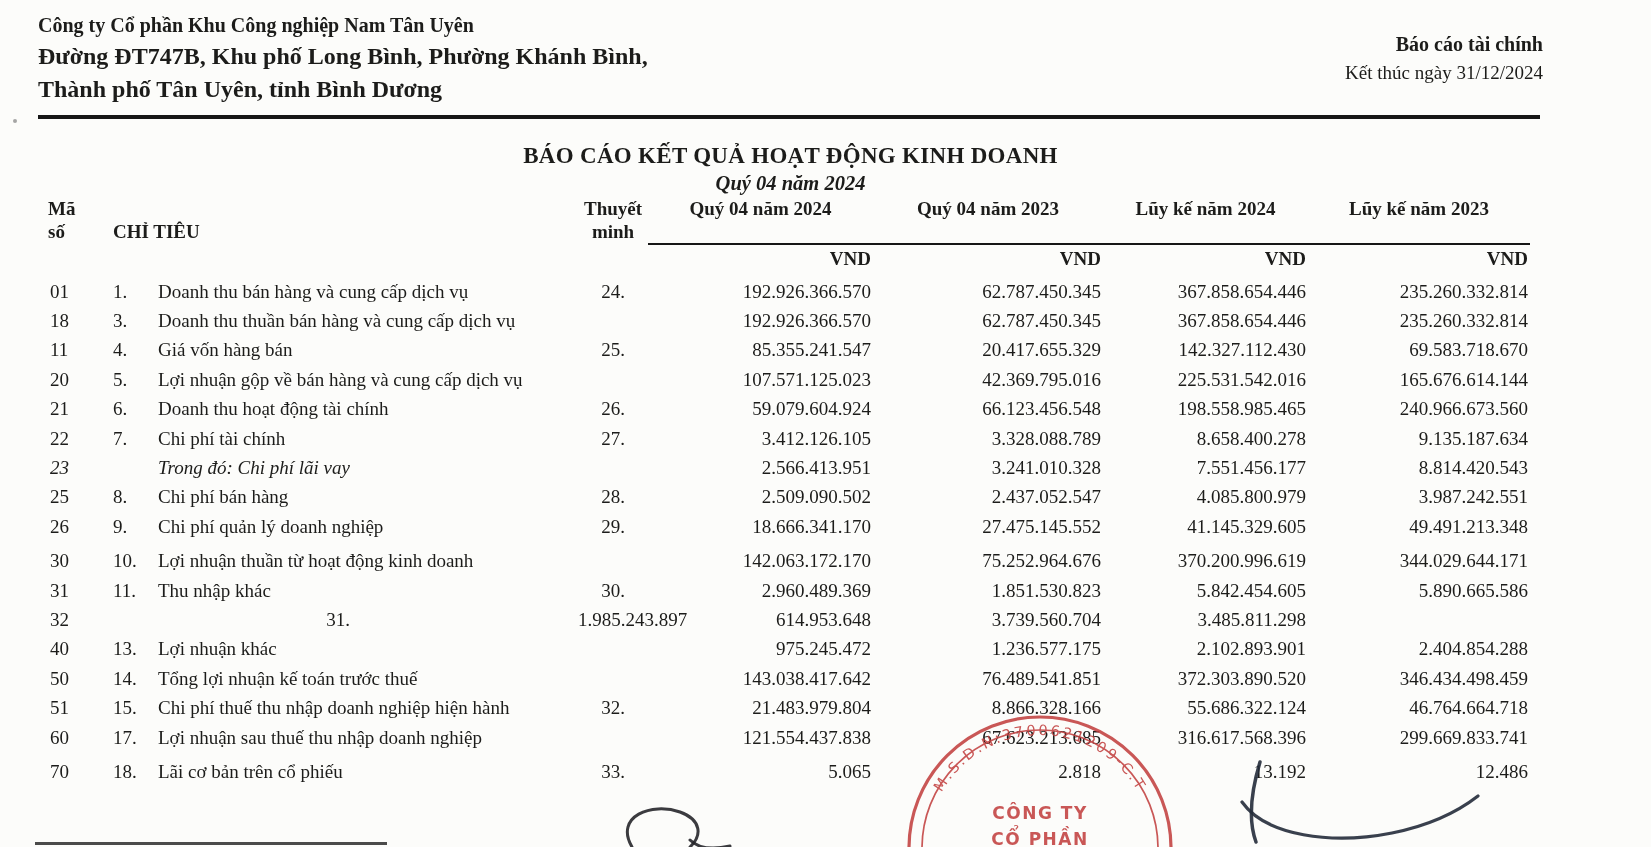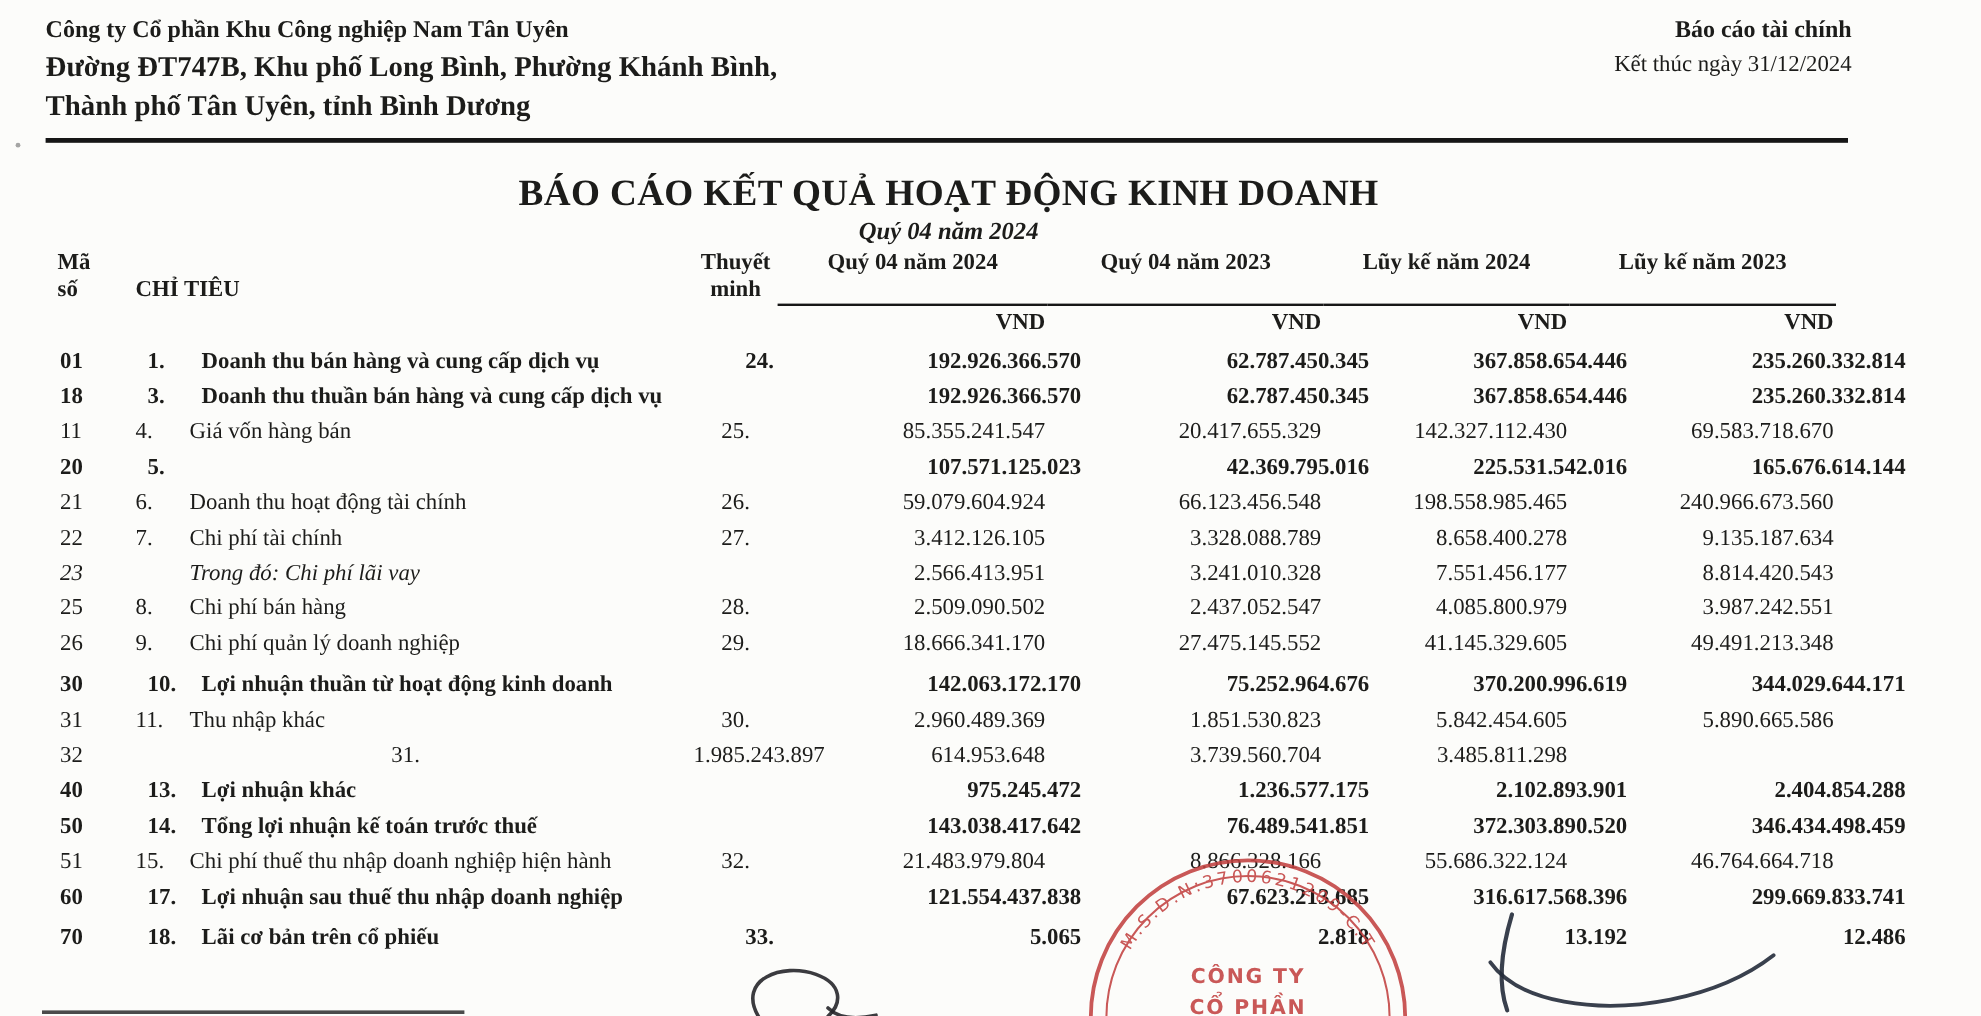--- a/index.html
+++ b/index.html
@@ -3,45 +3,45 @@
 <meta charset="utf-8">
 <style>
   html,body{margin:0;padding:0;}
   body{
     width:1651px;height:847px;overflow:hidden;position:relative;
     background:#fcfcfa;color:#1c1c1a;
     font-family:"Liberation Serif","DejaVu Serif",serif;
   }
   .page{position:absolute;inset:0;}
   
-  .doc-header{display:flex;justify-content:space-between;align-items:flex-start;padding:14px 40px 0 38px;}
+  .doc-header{display:flex;justify-content:space-between;align-items:center;padding:14px 40px 0 38px;}
   .company{font-weight:bold;font-size:20px;}
   .addr{font-size:24px;margin-top:6px;font-weight:bold;}
   .hright{text-align:right;padding-right:68px;}
   .rpt{font-weight:bold;font-size:20px;}
   .rpt-date{font-size:19px;margin-top:6px;}
   .rule{margin:12px 0 0 38px;width:1502px;height:4px;background:#161616;}
   
-  .title{margin:24px 0 0 38px;width:1505px;text-align:center;font-size:31px;font-weight:bold;letter-spacing:.3px;}
+  .title{margin:24px 0 0 38px;width:1505px;text-align:center;font-size:23px;font-weight:bold;letter-spacing:.3px;}
   .subtitle{margin:3px 0 0 38px;width:1505px;text-align:center;font-size:20.5px;font-weight:bold;font-style:italic;}
   
   .tbl{margin:0 0 0 38px;width:1492px;font-size:19px;}
   .grid{display:grid;grid-template-columns:60px 480px 70px 225px 230px 205px 222px;}
   .thead{height:50px;}
   .th{font-weight:bold;}
   .th-maso{padding-left:10px;display:flex;flex-direction:column;justify-content:center;line-height:23px;}
   .th-chitieu{align-self:end;padding-left:15px;padding-bottom:2px;}
   .th-tm{display:flex;flex-direction:column;justify-content:center;text-align:center;line-height:23px;}
   .th-col{text-align:center;padding-top:3px;border-bottom:2.5px solid #161616;}
   .vnd-row{height:26px;}
   .vnd{font-weight:bold;text-align:right;padding-top:3px;padding-right:2px;}
   .tbody{margin-top:6px;}
   .trow{height:29.4px;align-items:center;}
   .trow.gap{margin-top:5px;}
-  .trow.b{font-weight:bold;gap:10px;}
+  .trow.b{font-weight:normal;}
   .trow.i .code,.trow.i .chi{font-style:italic;}
   .code{padding-left:12px;}
   .chi{padding-left:15px;display:flex;white-space:nowrap;}
   .num{width:45px;flex:none;}
   .tm{text-align:center;}
   .val{text-align:right;padding-right:2px;white-space:nowrap;}
   
   .stamp{position:absolute;left:895px;top:706px;width:290px;height:141px;opacity:.88;}
   .sig-right{position:absolute;left:1190px;top:740px;width:310px;height:107px;}
   .sig-left{position:absolute;left:590px;top:798px;width:170px;height:49px;}
@@ -130,20 +130,21 @@
           <div class="tm">25.</div>
           <div class="val">85.355.241.547</div>
           <div class="val">20.417.655.329</div>
           <div class="val">142.327.112.430</div>
           <div class="val">69.583.718.670</div>
         </div>
         <div class="grid trow b">
           <div class="code">20</div>
           <div class="chi">
             <div class="num">5.</div>
+            <div class="lbl">Lợi nhuận gộp về bán hàng và cung cấp dịch vụ</div>
           </div>
           <div class="tm"></div>
           <div class="val">107.571.125.023</div>
           <div class="val">42.369.795.016</div>
           <div class="val">225.531.542.016</div>
           <div class="val">165.676.614.144</div>
         </div>
         <div class="grid trow">
           <div class="code">21</div>
           <div class="chi">

